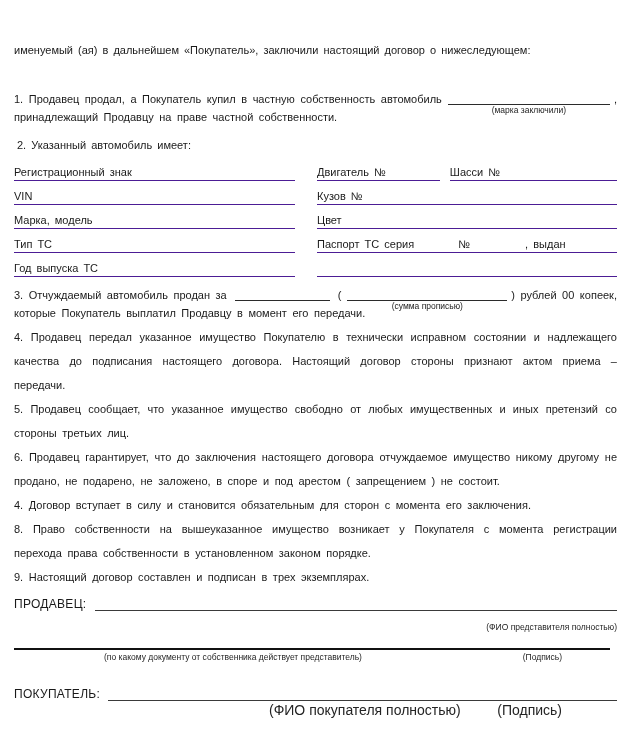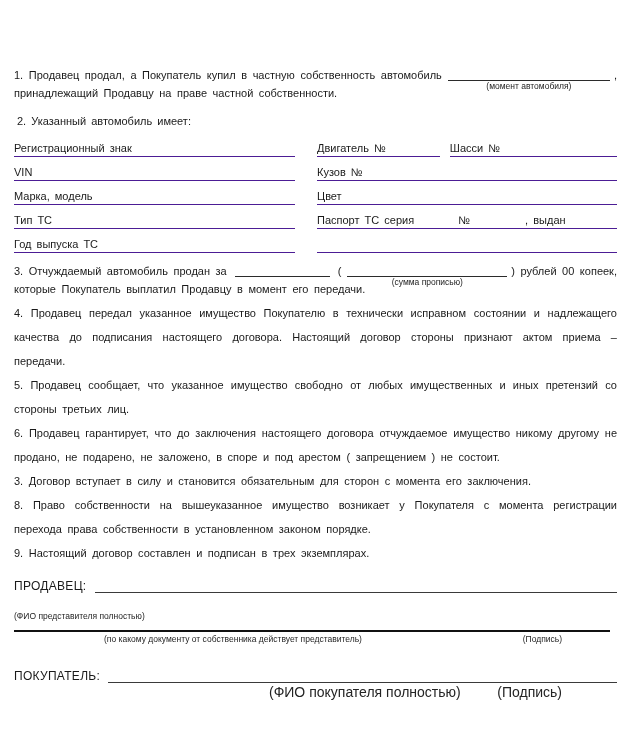--- a/index.html
+++ b/index.html
@@ -82,47 +82,48 @@
   
   .sig-row { display:flex; align-items:flex-end; }
   .sig-row .sig-label {
     white-space:nowrap;
     font-size:12px;
     letter-spacing:0.3px;
     padding-right:8px;
   }
   .sig-blank { flex:1 1 auto; border-bottom:1px solid #3a3a3a; height:14px; position:relative; }
   .cap-row { position:relative; height:13px; font-size:8.5px; color:#242424; }
-  .cap-center { position:absolute; left:0; right:0; text-align:left; top:18px; }
-  .seller-block { margin-top:13px; }
+  .cap-center { position:absolute; left:0; right:0; text-align:right; top:11px; }
+  .seller-block { margin-top:7px; }
   .thick-line {
     margin-top:24px;
     height:2px;
     background:#111111;
     width:596px;
   }
   .under-thick { position:relative; height:14px; font-size:8.5px; color:#242424; }
   .doc-cap { position:absolute; left:90px; top:2px; }
   .sign-cap-1 { position:absolute; right:55px; top:2px; }
   .buyer-block { margin-top:22px; }
   .buyer-caps { position:relative; height:13px; font-size:14px; color:#242424; }
   .name-cap-buyer { position:absolute; left:255px; top:1px; }
   .sign-cap-2 { position:absolute; right:55px; top:1px; }
 </style>
 </head>
 <body>
 
 <div class="page">
 
+  <p class="intro">именуемый (ая)  в  дальнейшем  «Покупатель»,   заключили  настоящий  договор  о  нижеследующем:</p>
 
   <div class="cl1">
     <div class="flex-line">
       <span class="txt">1. Продавец  продал,  а  Покупатель  купил  в  частную  собственность  автомобиль</span>
       <span class="blank grow ml6">
-        <i class="cap">(момент автомобиля)</i>
+        <i class="cap">(марка заключили)</i>
       </span>
       <span class="txt after-blank">,</span>
     </div>
     <div class="tail">принадлежащий  Продавцу  на  праве  частной  собственности.</div>
   </div>
 
   <p class="cl2-head">2. Указанный автомобиль имеет:</p>
   <div class="form-cols">
     <div class="col-left">
       <div class="frow">
@@ -195,21 +196,21 @@
         <i class="cap">(сумма прописью)</i>
       </span>
       <span class="txt after-blank">)  рублей  00  копеек,</span>
     </div>
     <div class="line24" style="word-spacing:2.5px;">которые  Покупатель  выплатил  Продавцу  в  момент  его  передачи.</div>
   </div>
 
   <p class="para">4.  Продавец  передал  указанное имущество  Покупателю  в  технически  исправном  состоянии  и  надлежащего  качества до подписания  настоящего  договора.  Настоящий  договор  стороны  признают  актом  приема – передачи.</p>
   <p class="para">5.  Продавец  сообщает,  что  указанное  имущество  свободно  от  любых  имущественных  и  иных  претензий  со  стороны третьих  лиц.</p>
   <p class="para">6.  Продавец  гарантирует,  что  до  заключения  настоящего  договора  отчуждаемое  имущество  никому  другому  не продано,  не  подарено,  не  заложено,  в  споре  и  под  арестом  ( запрещением )  не  состоит.</p>
-  <p class="para">3.  Договор  вступает  в  силу  и  становится  обязательным  для  сторон  с  момента  его  заключения.</p>
+  <p class="para">4.  Договор  вступает  в  силу  и  становится  обязательным  для  сторон  с  момента  его  заключения.</p>
   <p class="para">8.  Право  собственности  на  вышеуказанное  имущество  возникает  у  Покупателя  с  момента  регистрации  перехода  права собственности  в  установленном  законом  порядке.</p>
   <p class="para">9.  Настоящий  договор  составлен  и  подписан  в  трех  экземплярах.</p>
 
   <div class="seller-block">
     <div class="sig-row">
       <span class="sig-label">ПРОДАВЕЦ:</span>
       <span class="sig-blank"></span>
     </div>
     <div class="cap-row">
       <span class="cap-center">(ФИО представителя полностью)</span>

